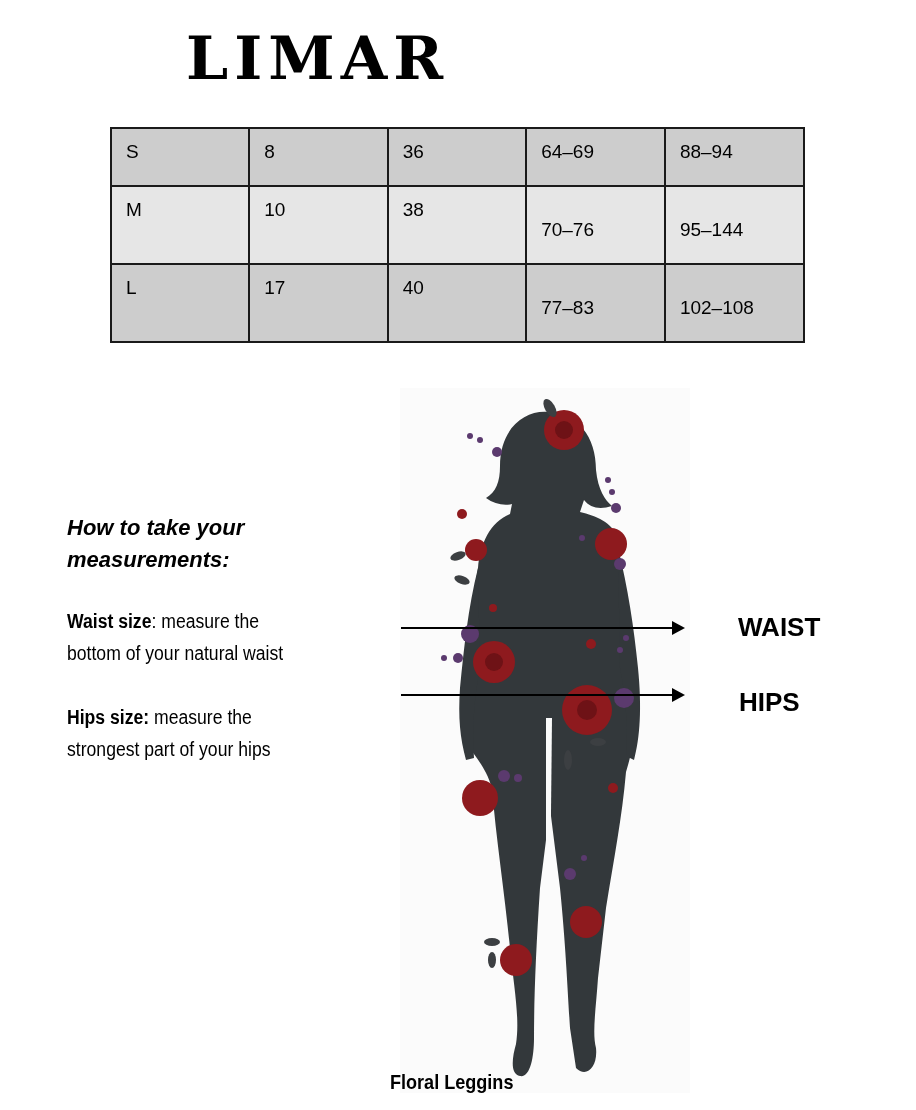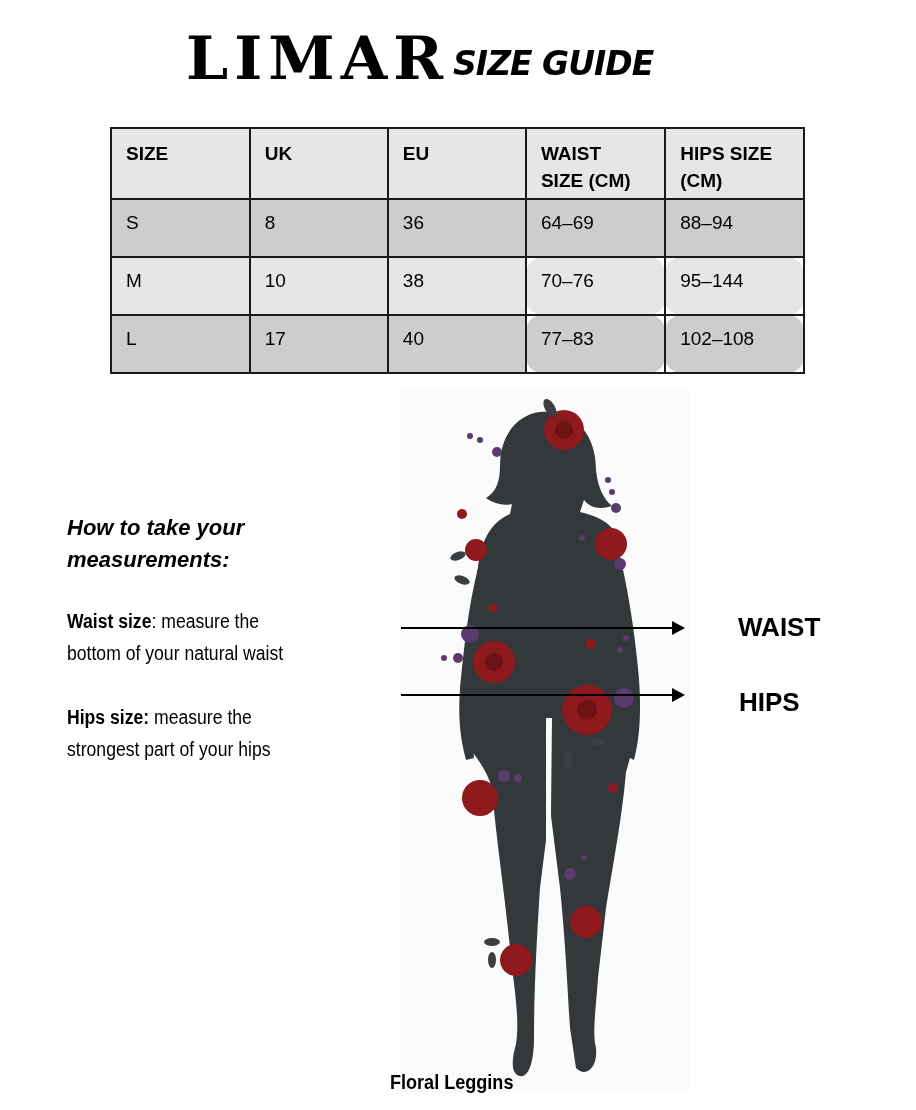--- a/index.html
+++ b/index.html
@@ -5,48 +5,40 @@
   html, body { margin:0; padding:0; background:#ffffff; }
   body { width:916px; height:1110px; position:relative; overflow:hidden; font-family:"Liberation Sans", sans-serif; color:#000; }
   .title-wrap { position:absolute; left:186px; top:26px; height:60px; display:flex; align-items:flex-end; }
   .brand { font-family:"DejaVu Serif", serif; font-weight:bold; font-size:60px; letter-spacing:6px; line-height:56px; transform:scaleY(0.98); }
   .guide { font-family:"DejaVu Sans", sans-serif; font-weight:bold; font-style:italic; font-size:33px; letter-spacing:-1px; margin-left:4px; margin-bottom:4px; line-height:36px; }
   table.size-table { position:absolute; left:110px; top:127px; width:695px; border-collapse:collapse; font-family:"Liberation Sans", sans-serif; font-size:19px; }
   .size-table td, .size-table th { border:2px solid #1a1a1a; text-align:left; vertical-align:top; padding:12px 14px 0 14px; width:111px; }
   .size-table th { background:#e6e6e6; font-weight:bold; height:58px; line-height:27px; padding-top:11px; }
   .size-table tr.row-odd td { background:#cdcdcd; height:44px; }
   .size-table tr.row-even td { background:#e6e6e6; height:44px; }
-  .size-table td.lower { padding-top:12px;border-radius:16px; }
+  .size-table td.lower { padding-top:32px; }
   .figure-bg { position:absolute; left:400px; top:388px; width:290px; height:705px; background:#fbfbfb; }
   .howto { position:absolute; left:67px; top:512px; font-family:"Liberation Sans", sans-serif; font-weight:bold; font-style:italic; font-size:22px; line-height:32px; }
   .note { position:absolute; left:67px; font-family:"Liberation Sans", sans-serif; font-size:20px; line-height:32px; transform:scaleX(0.88); transform-origin:left; white-space:nowrap; }
   .note b { font-weight:bold; }
   .arrow { position:absolute; left:401px; width:272px; height:2px; background:#000; }
   .arrow::after { content:""; position:absolute; right:-12px; top:-6px; border-left:13px solid #000; border-top:7px solid transparent; border-bottom:7px solid transparent; }
   .measure-label { position:absolute; font-family:"Liberation Sans", sans-serif; font-weight:bold; font-size:26px; }
   .caption { position:absolute; left:390px; top:1070px; font-family:"Liberation Sans", sans-serif; font-weight:bold; font-size:21px; transform:scaleX(0.86); transform-origin:left; white-space:nowrap; }
   svg.figure { position:absolute; left:400px; top:388px; }
 </style>
 </head>
 <body>
 
 <div class="title-wrap">
   <span class="brand">LIMAR</span>
-  <span class="guide">SIZE GUIDE</span>
 </div>
 
 <table class="size-table">
   <tbody>
-      <tr>
-    <th>SIZE</th>
-    <th>UK</th>
-    <th>EU</th>
-    <th><span>WAIST</span><br><span>SIZE (CM)</span></th>
-    <th><span>HIPS SIZE</span><br><span>(CM)</span></th>
-  </tr>
   <tr class="row-odd">
     <td>S</td>
     <td>8</td>
     <td>36</td>
     <td>64–69</td>
     <td>88–94</td>
   </tr>
   <tr class="row-even">
     <td>M</td>
     <td>10</td>

